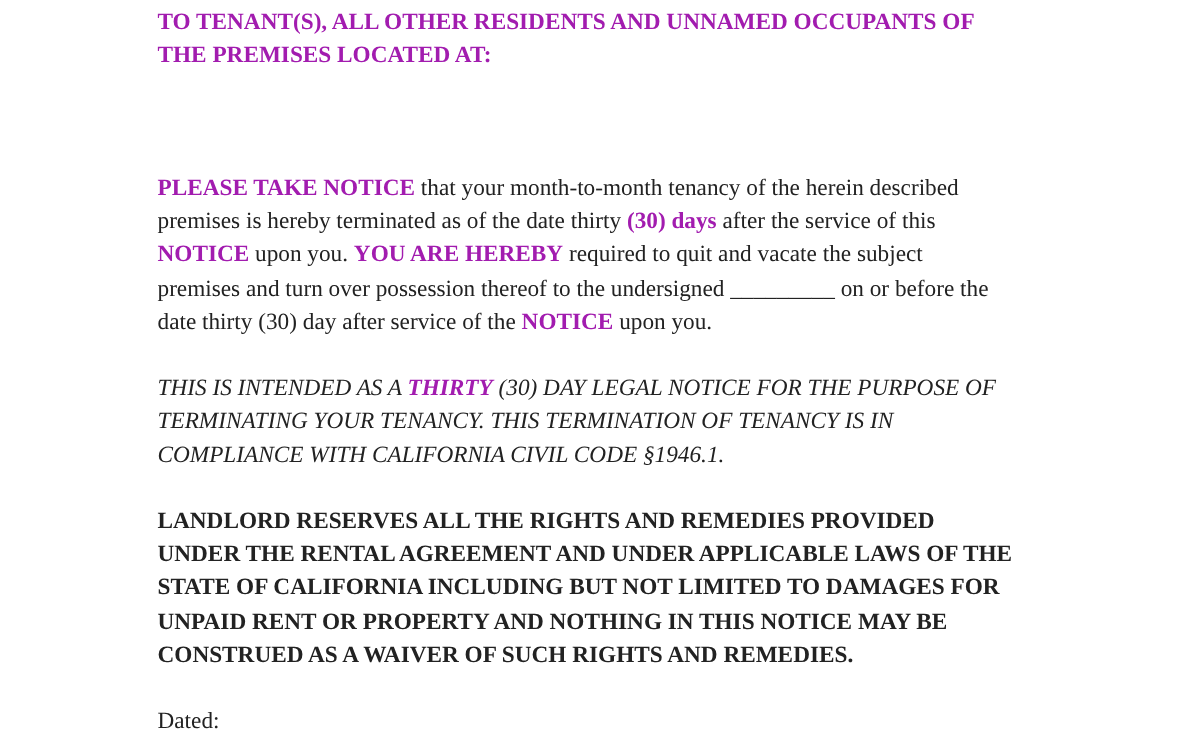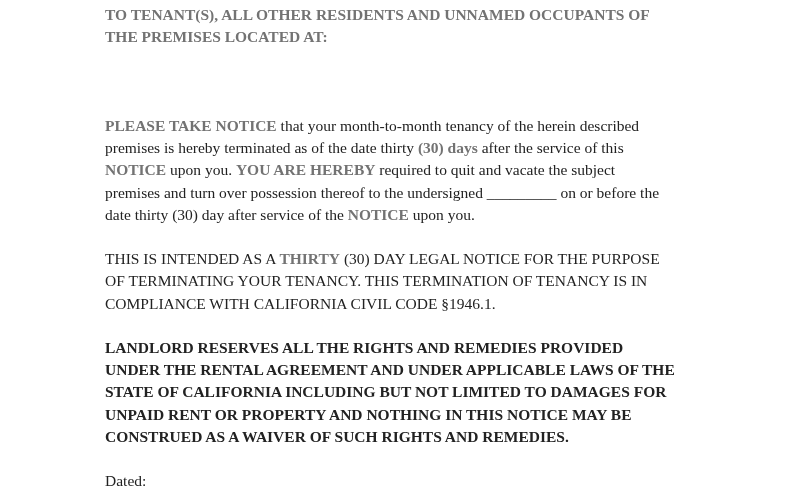--- a/index.html
+++ b/index.html
@@ -21,39 +21,39 @@
       font-family: "Liberation Serif", serif;
       font-size: 15.5px;
       line-height: 22.2px;
       color: #222222;
     }
     .page p {
       margin: 0;
     }
     .block-gap { height: 22.2px; }
     .block-gap-lg { height: 44.4px; }
-    b { font-weight: bold; color: #737373; }
+    b { font-weight: bold; color: #a21caf; }
   </style>
 </head>
 <body>
 
 <div class="page">
 
   <p><b>TO TENANT(S), ALL OTHER RESIDENTS AND UNNAMED OCCUPANTS OF THE PREMISES LOCATED AT:</b></p>
 
   <div class="block-gap"></div>
 
 
   <div class="block-gap-lg"></div>
 
   <p style="width:565px;"><b>PLEASE TAKE NOTICE</b><span> that your month-to-month tenancy of the herein described premises is hereby terminated as of the date thirty </span><b>(30) days</b><span> after the service of this </span><b>NOTICE</b><span> upon you. </span><b>YOU ARE HEREBY</b><span> required to quit and vacate the subject premises and turn over possession thereof to the undersigned </span><span>_________</span><span> on or before the date thirty (30) day after service of the </span><b>NOTICE</b><span> upon you.</span></p>
 
   <div class="block-gap"></div>
 
-  <p style="width:570px;"><span>THIS IS INTENDED AS A </span><b>THIRTY</b><span> (30) DAY LEGAL NOTICE FOR THE PURPOSE OF TERMINATING YOUR TENANCY. THIS TERMINATION OF TENANCY IS IN COMPLIANCE WITH CALIFORNIA CIVIL CODE §1946.1.</span></p>
+  <p style="width:570px;font-style:italic;"><span>THIS IS INTENDED AS A </span><b>THIRTY</b><span> (30) DAY LEGAL NOTICE FOR THE PURPOSE OF TERMINATING YOUR TENANCY. THIS TERMINATION OF TENANCY IS IN COMPLIANCE WITH CALIFORNIA CIVIL CODE §1946.1.</span></p>
 
   <div class="block-gap"></div>
 
   <p style="width:575px;font-weight:bold;">LANDLORD RESERVES ALL THE RIGHTS AND REMEDIES PROVIDED UNDER THE RENTAL AGREEMENT AND UNDER APPLICABLE LAWS OF THE STATE OF CALIFORNIA INCLUDING BUT NOT LIMITED TO DAMAGES FOR UNPAID RENT OR PROPERTY AND NOTHING IN THIS NOTICE MAY BE CONSTRUED AS A WAIVER OF SUCH RIGHTS AND REMEDIES.</p>
 
   <div class="block-gap"></div>
 
   <p>Dated:</p>
 
 </div>

